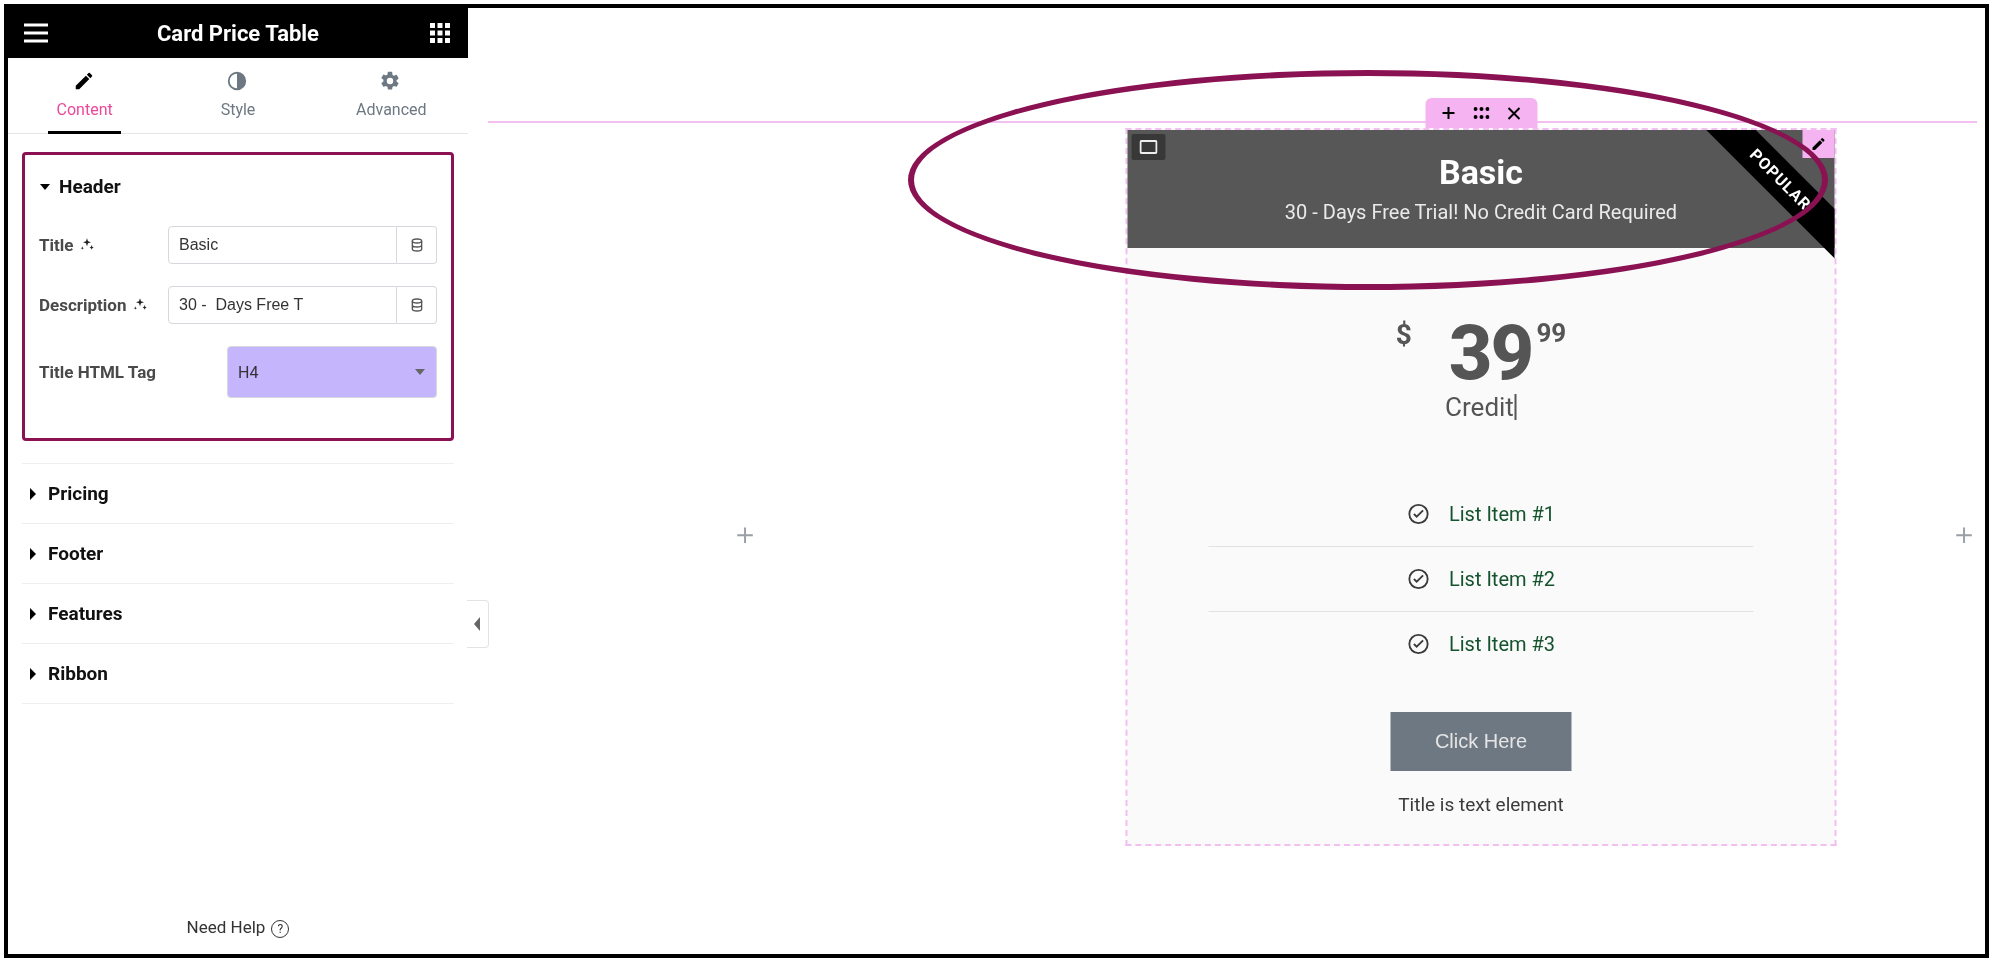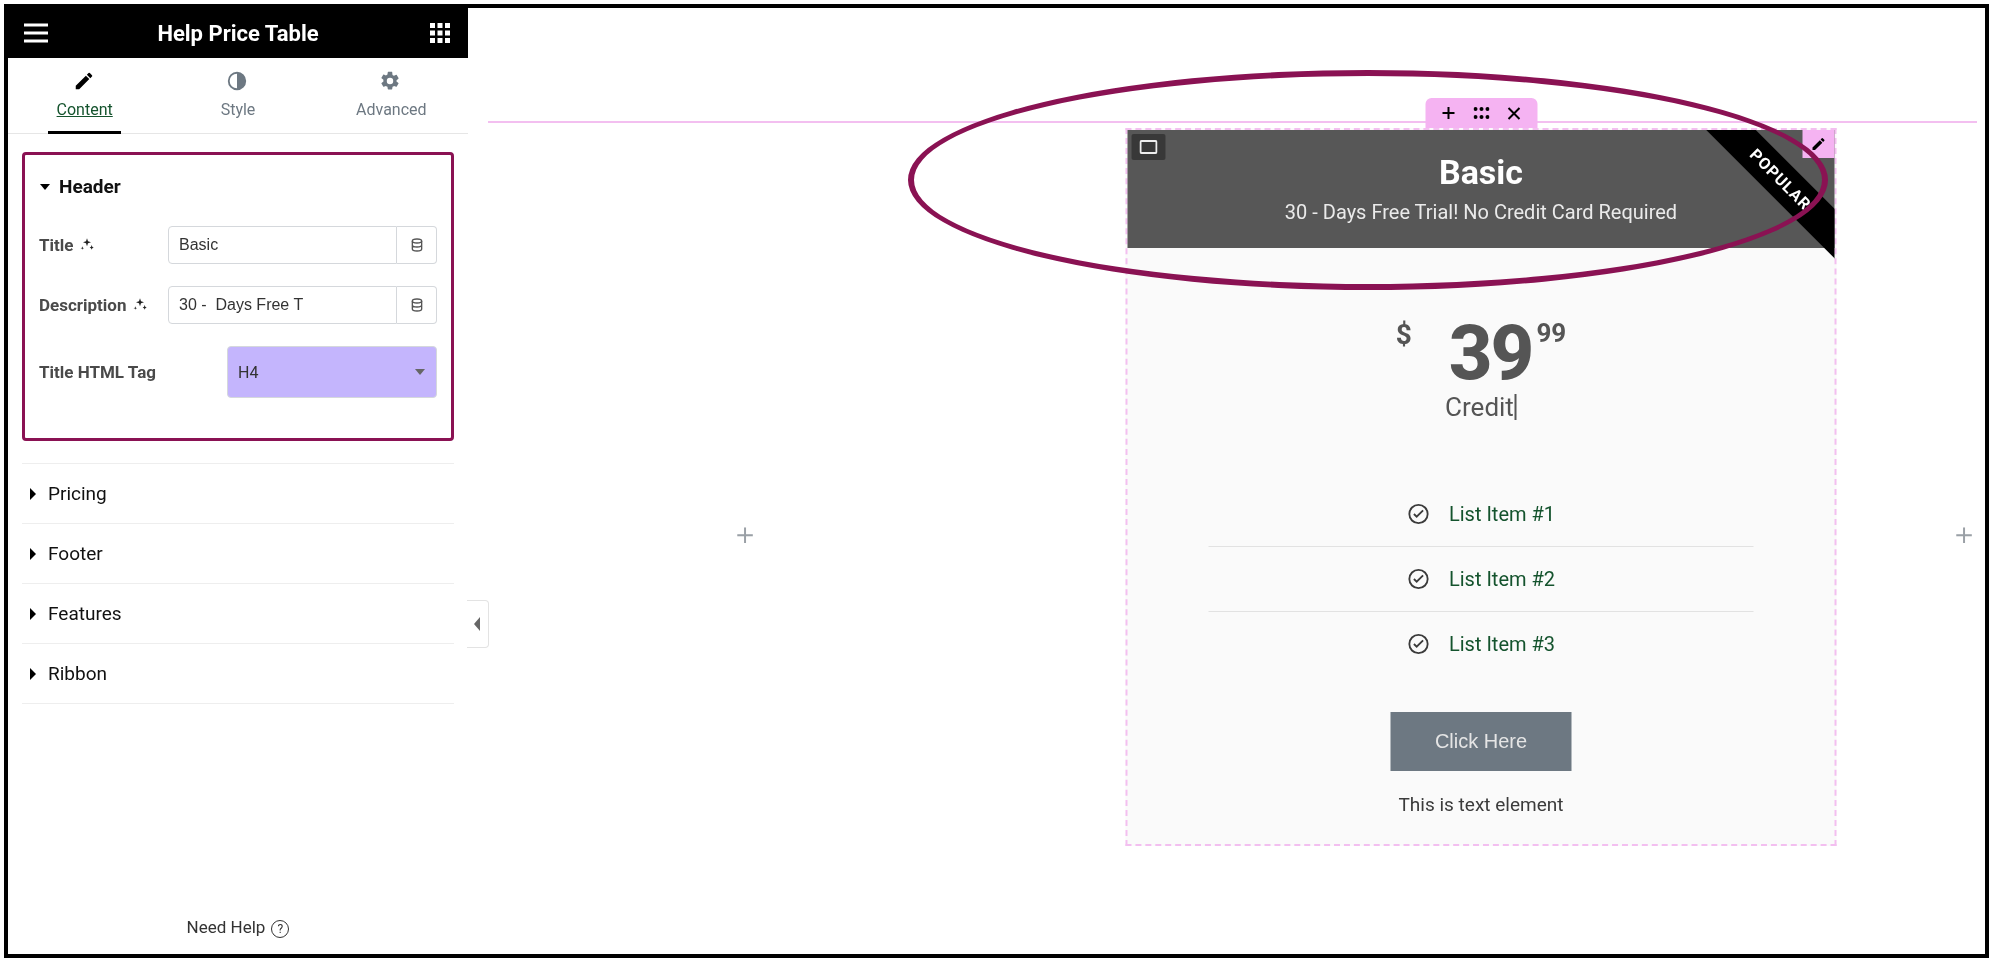--- a/index.html
+++ b/index.html
@@ -61,21 +61,21 @@
     color: #6d7882;
     cursor: pointer;
     position: relative;
   }
   .tab .tab-icon {
     display: block;
     margin: 0 auto 6px auto;
     width: 24px; height: 24px;
     color: #6d7882;
   }
-  .tab.active { color: #14532d; text-decoration: underline; }
+  .tab.active { color: #ec4899; }
   .tab.active .tab-icon { color: #000; }
   .tab.active::after {
     content: '';
     position: absolute;
     left: 26%; right: 26%; bottom: -1px;
     height: 3px; background: #000;
   }
 
   .panel-body {
     padding: 18px 14px 0 14px;
@@ -99,21 +99,21 @@
     font-weight: 700;
     color: #111;
     margin-bottom: 28px;
     cursor: pointer;
   }
   .section-collapsed {
     display: flex;
     align-items: center;
     gap: 10px;
     font-size: 19px;
-    font-weight: 400;
+    font-weight: 700;
     color: #111;
     padding: 18px 6px;
     border-top: 1px solid #eee;
     cursor: pointer;
   }
 
   .field-row {
     display: flex;
     align-items: center;
     margin-bottom: 22px;
@@ -360,21 +360,21 @@
 <div class="app">
 
   <aside class="sidebar">
 
     <div class="sidebar-header">
       <span class="icon-btn">
         <svg width="24" height="20" viewBox="0 0 24 20">
             <path d="M0 2h24M0 10h24M0 18h24" stroke="#fff" stroke-width="3"></path>
           </svg>
       </span>
-      <span class="title">Help Price Table</span>
+      <span class="title">Card Price Table</span>
       <span class="icon-btn">
         <svg width="20" height="20" viewBox="0 0 20 20">
           <rect x="0" y="0" width="5" height="5" fill="#fff"></rect>
             <rect x="7.5" y="0" width="5" height="5" fill="#fff"></rect>
             <rect x="15" y="0" width="5" height="5" fill="#fff"></rect>
           <rect x="0" y="7.5" width="5" height="5" fill="#fff"></rect>
             <rect x="7.5" y="7.5" width="5" height="5" fill="#fff"></rect>
             <rect x="15" y="7.5" width="5" height="5" fill="#fff"></rect>
           <rect x="0" y="15" width="5" height="5" fill="#fff"></rect>
             <rect x="7.5" y="15" width="5" height="5" fill="#fff"></rect>
@@ -610,20 +610,20 @@
                   <circle cx="12" cy="12" r="10" fill="none" stroke="currentColor" stroke-width="2"></circle>
                   <path d="M7 12l3 3 7-7" fill="none" stroke="currentColor" stroke-width="2"></path>
                 </svg>
               </span>
             <span>List Item #3</span>
           </div>
         </div>
 
         <button class="cta">Click Here</button>
 
-        <div class="footer-text">This is text element</div>
+        <div class="footer-text">Title is text element</div>
       </div>
     </div>
 
     <div class="oval" style="left:440px; top:62px; width:920px; height:220px;"></div>
 
   </main>
 </div>
 
 </body></html>

